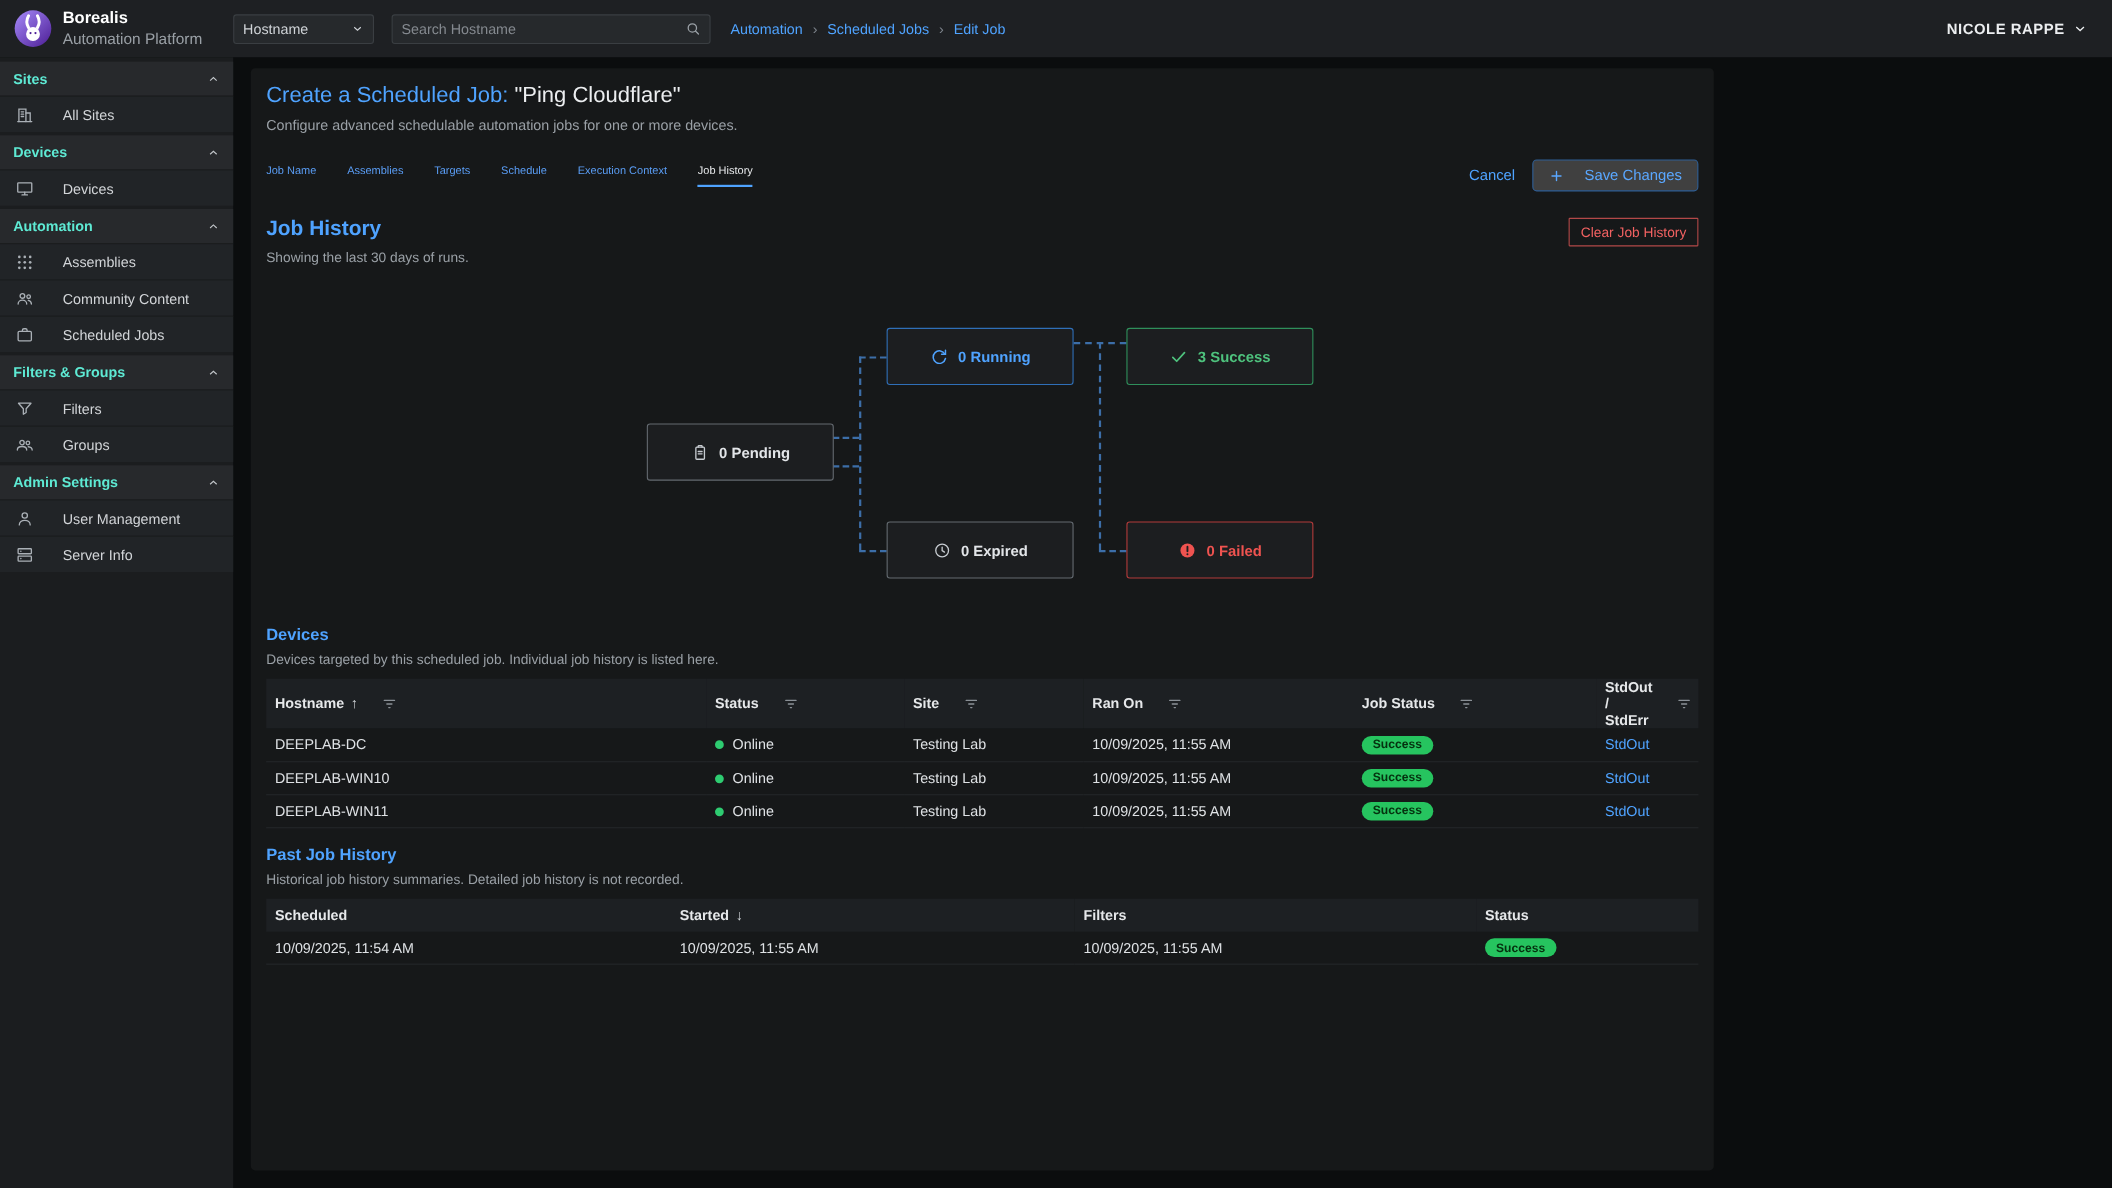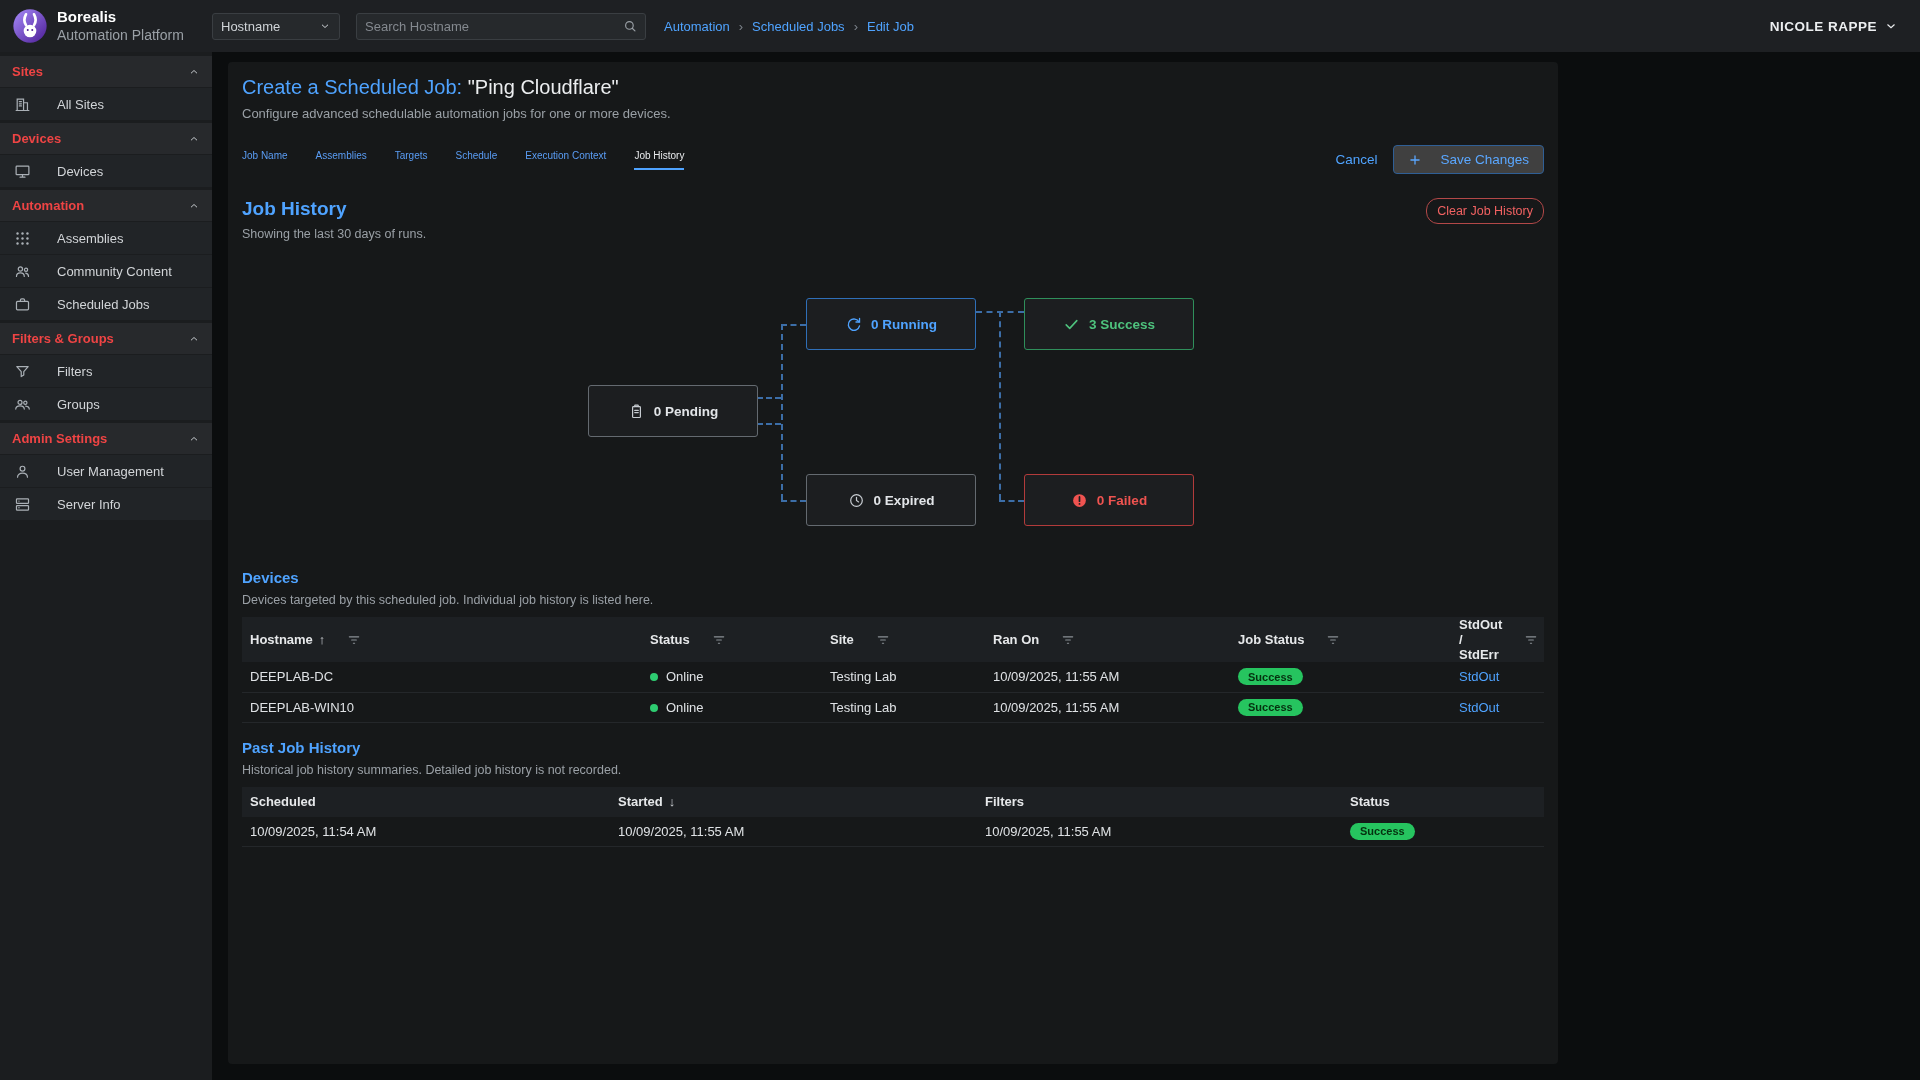--- a/index.html
+++ b/index.html
@@ -17,21 +17,21 @@
   .search input{flex:1;background:transparent;border:0;outline:0;color:#cfd3d7;font:inherit}
   .search input::placeholder{color:#84898f}
   .crumbs{margin-left:18px;display:flex;align-items:center;gap:9px}
   .crumb{color:#4fa3ff;cursor:pointer}
   .crumb-sep{color:#7c828a}
   .user{margin-left:auto;margin-right:22px;display:flex;align-items:center;gap:7px;color:#eceef0;font-weight:700;letter-spacing:.5px;font-size:13.5px;cursor:pointer}
 
   
   .shell{display:flex;height:1028px}
   .sidebar{width:212px;flex:none;background:#1b1d1f;padding-top:1px}
-  .sec-h{height:31px;margin-top:3px;background:#27292c;display:flex;align-items:center;justify-content:space-between;padding:0 12px;color:#ef4444;font-weight:700;cursor:pointer}
+  .sec-h{height:31px;margin-top:3px;background:#27292c;display:flex;align-items:center;justify-content:space-between;padding:0 12px;color:#5eead4;font-weight:700;cursor:pointer}
   .sec-h svg{color:#c3c7cb}
   .s-item{height:33px;display:flex;align-items:center;gap:26px;padding:0 14px;background:#212427;color:#d2d5d8;cursor:pointer;border-top:1px solid #1b1d1f}
   .s-item svg{color:#aab0b6}
   .main{flex:1}
 
   
   .card{width:1330px;height:1002px;margin:10px 0 0 16px;background:#161819;border-radius:4px;padding:14px 14px 16px}
   .page-title{font-size:20px;font-weight:500}
   .tp{color:#4fa3ff}
   .tn{color:#eceef0}
@@ -42,21 +42,21 @@
   .tab.active{color:#e8eaec;border-bottom-color:#4fa3ff}
   .actions{margin-left:auto;display:flex;align-items:center;gap:16px}
   .btn-cancel{color:#4fa3ff;background:none;border:0;font:inherit;font-size:13.5px;cursor:pointer}
   .btn-save{display:flex;align-items:center;gap:18px;color:#5aa7ff;background:#404040;border:1px solid #2f5f96;border-radius:4px;padding:6px 14px;font:inherit;font-size:13.5px;cursor:pointer}
 
   .sec-head-row{display:flex;align-items:flex-start;margin-top:24px}
   .h-blue{color:#4fa3ff;font-weight:600}
   .lg{font-size:19px}
   .md{font-size:15px}
   .sub{color:#9aa0a6;font-size:12.5px;margin-top:7px}
-  .btn-clear{margin-left:auto;color:#f26262;border:1px solid #b24848;background:transparent;border-radius:12px;padding:5px 10px;font:inherit;font-size:12.5px;cursor:pointer}
+  .btn-clear{margin-left:auto;color:#f26262;border:1px solid #b24848;background:transparent;border-radius:1px;padding:5px 10px;font:inherit;font-size:12.5px;cursor:pointer}
 
   
   .flow{position:relative;height:296px;margin-top:16px}
   .node{position:absolute;width:170px;height:52px;display:flex;align-items:center;justify-content:center;gap:9px;background:#1c1e20;border:1px solid #646a70;border-radius:3px;font-weight:600;font-size:13.5px;color:#e2e5e8;cursor:pointer}
   .node svg{color:#c7ccd1}
   .node-running{border-color:#2f6fb8;color:#4fa3ff}
   .node-running svg{color:#4fa3ff}
   .node-success{border-color:#2f8f5b;color:#4ec27d}
   .node-success svg{color:#4ec27d}
   .node-failed{border-color:#b23b3b;color:#ef5350}
@@ -415,20 +415,28 @@
               <td><span class="lnk">StdOut</span></td>
             </tr>
             <tr>
               <td>DEEPLAB-WIN10</td>
               <td><span class="dot"></span><span>Online</span></td>
               <td>Testing Lab</td>
               <td>10/09/2025, 11:55 AM</td>
               <td><span class="badge">Success</span></td>
               <td><span class="lnk">StdOut</span></td>
             </tr>
+            <tr>
+              <td>DEEPLAB-WIN11</td>
+              <td><span class="dot"></span><span>Online</span></td>
+              <td>Testing Lab</td>
+              <td>10/09/2025, 11:55 AM</td>
+              <td><span class="badge">Success</span></td>
+              <td><span class="lnk">StdOut</span></td>
+            </tr>
           </tbody>
         </table>
       </div>
 
       <div class="sect">
         <h3 class="h-blue md">Past Job History</h3>
         <div class="sub">Historical job history summaries. Detailed job history is not recorded.</div>
 
         <table>
           <colgroup>

